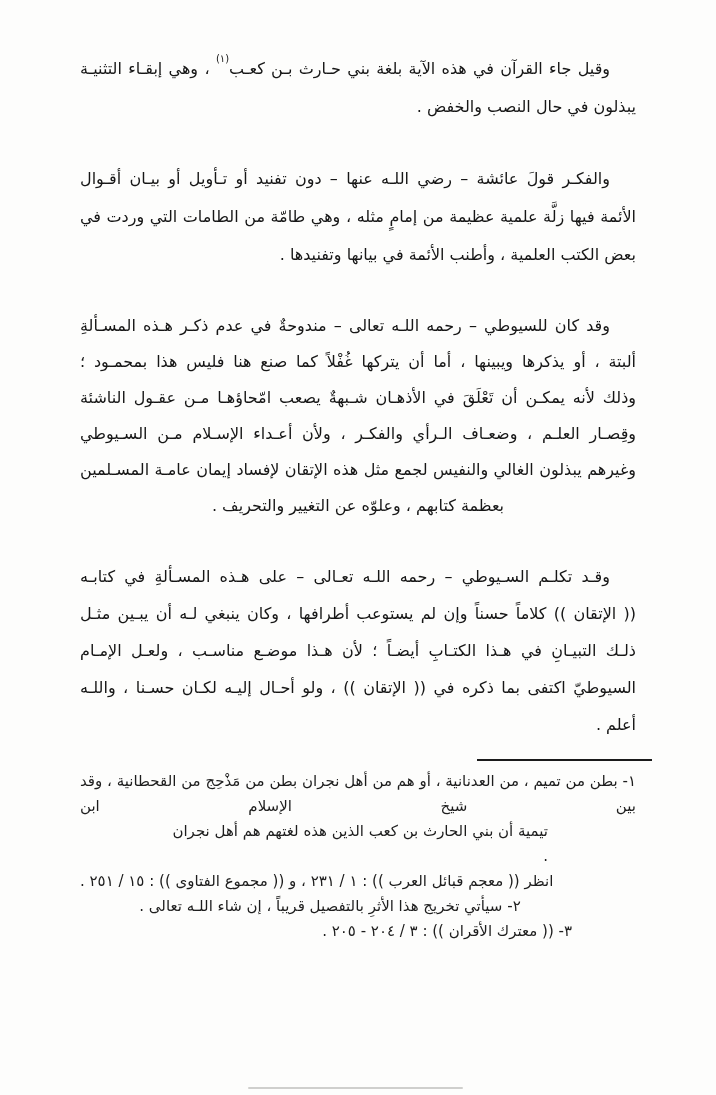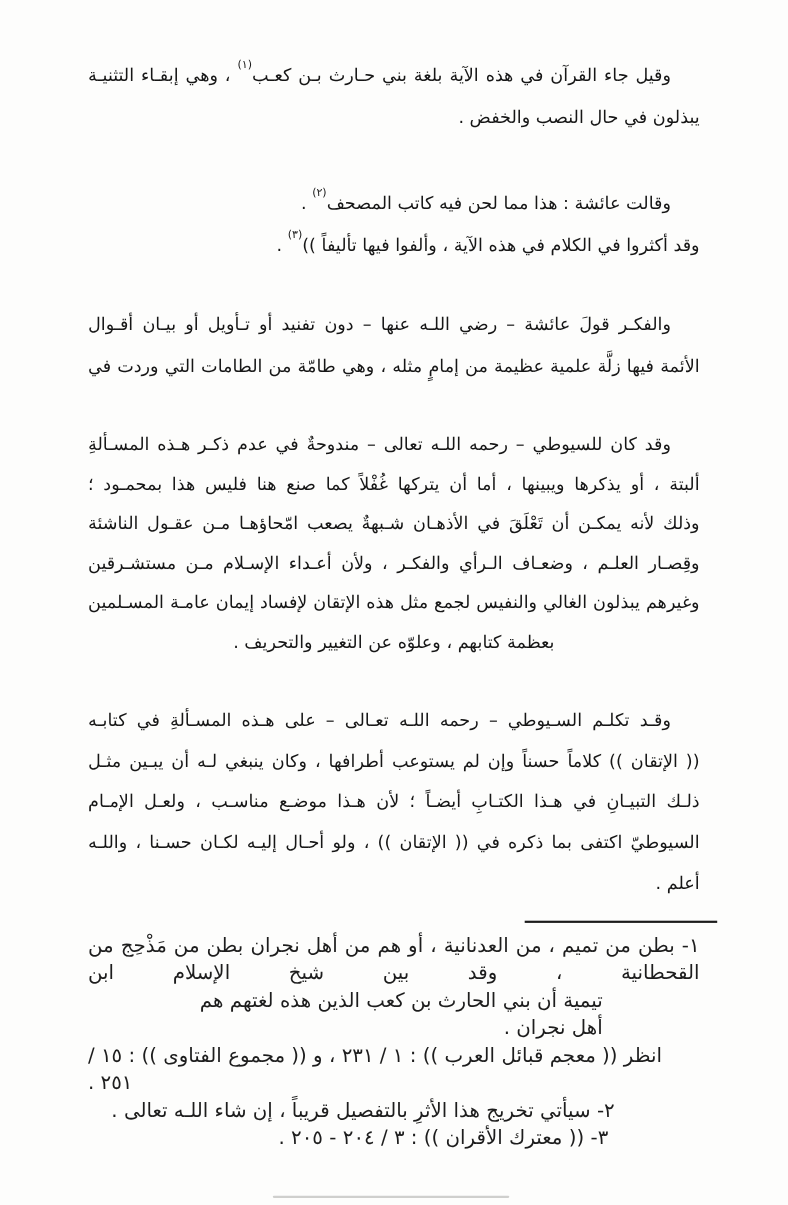--- a/index.html
+++ b/index.html
@@ -53,33 +53,33 @@
     width: 175px;
     height: 2px;
     background: #1b1b1b;
     margin: 16px 64px 8px auto;
   }
   .footnotes {
     width: 556px;
     margin: 0 auto;
   }
   .fline {
-    font-size: 18px;
+    font-size: 15px;
     line-height: 25px;
     text-align: right;
     color: #1d1d1d;
   }
   .fline.just {
     text-align: justify;
     text-align-last: justify;
   }
   .fline.ind-a { margin-left: 0; padding-left: 88px;  padding-right: 88px; }
   .fline.ind-b { padding-right: 0; text-align: left; }
   .fline.ind-c { margin-left: 0; padding-left: 0; padding-right: 0; text-align: center; margin-right: 56px; }
-  .fline.ind-d { text-align: right; margin-right: 83px; }
+  .fline.ind-d { text-align: right; margin-right: 64px; }
   .scan-smudge {
     position: absolute;
     left: 248px;
     bottom: 6px;
     width: 215px;
     height: 2px;
     background: #cfcfcd;
     border-radius: 1px;
   }
 </style>
@@ -88,35 +88,32 @@
 
 <div class="page">
 
   <main class="text-block">
 
     <section class="para p1">
       <div class="line just indent">وقيل جاء القرآن في هذه الآية بلغة بني حـارث بـن كعـب<sup>(١)</sup> ، وهي إبقـاء التثنيـة</div>
       <div class="line">يبذلون في حال النصب والخفض .</div>
     </section>
 
-    <section class="para p2 gap-lg">
-      <div class="line indent">وقالت عائشة : هذا مما لحن فيه كاتب المصحف<sup>(٢)</sup> .</div>
-      <div class="line">وقد أكثروا في الكلام في هذه الآية ، وألفوا فيها تأليفاً ))<sup>(٣)</sup> .</div>
-    </section>
 
     <section class="para p3">
       <div class="line just indent">والفكـر قولَ عائشة – رضي اللـه عنها – دون تفنيد أو تـأويل أو بيـان أقـوال</div>
       <div class="line just">الأئمة فيها زلَّة علمية عظيمة من إمامٍ مثله ، وهي طامّة من الطامات التي وردت في</div>
+      <div class="line">بعض الكتب العلمية ، وأطنب الأئمة في بيانها وتفنيدها .</div>
     </section>
 
     <section class="para p4">
       <div class="line just indent">وقد كان للسيوطي – رحمه اللـه تعالى – مندوحةٌ في عدم ذكـر هـذه المسـألةِ</div>
       <div class="line just">ألبتة ، أو يذكرها ويبينها ، أما أن يتركها غُفْلاً كما صنع هنا فليس هذا بمحمـود ؛</div>
       <div class="line just">وذلك لأنه يمكـن أن تَعْلَقَ في الأذهـان شـبهةٌ يصعب امّحاؤهـا مـن عقـول الناشئة</div>
-      <div class="line just">وقِصـار العلـم ، وضعـاف الـرأي والفكـر ، ولأن أعـداء الإسـلام مـن مستشـرقين</div>
+      <div class="line just">وقِصـار العلـم ، وضعـاف الـرأي والفكـر ، ولأن أعـداء الإسـلام مـن السـيوطي</div>
       <div class="line just">وغيرهم يبذلون الغالي والنفيس لجمع مثل هذه الإتقان لإفساد إيمان عامـة المسـلمين</div>
       <div class="line">بعظمة كتابهم ، وعلوّه عن التغيير والتحريف .</div>
     </section>
 
     <section class="para p5">
       <div class="line just indent">وقـد تكلـم السـيوطي – رحمه اللـه تعـالى – على هـذه المسـألةِ في كتابـه</div>
       <div class="line just">(( الإتقان )) كلاماً حسناً وإن لم يستوعب أطرافها ، وكان ينبغي لـه أن يبـين مثـل</div>
       <div class="line just">ذلـك التبيـانِ في هـذا الكتـابِ أيضـاً ؛ لأن هـذا موضـع مناسـب ، ولعـل الإمـام</div>
       <div class="line just">السيوطيّ اكتفى بما ذكره في (( الإتقان )) ، ولو أحـال إليـه لكـان حسـنا ، واللـه</div>
       <div class="line">أعلم .</div>

